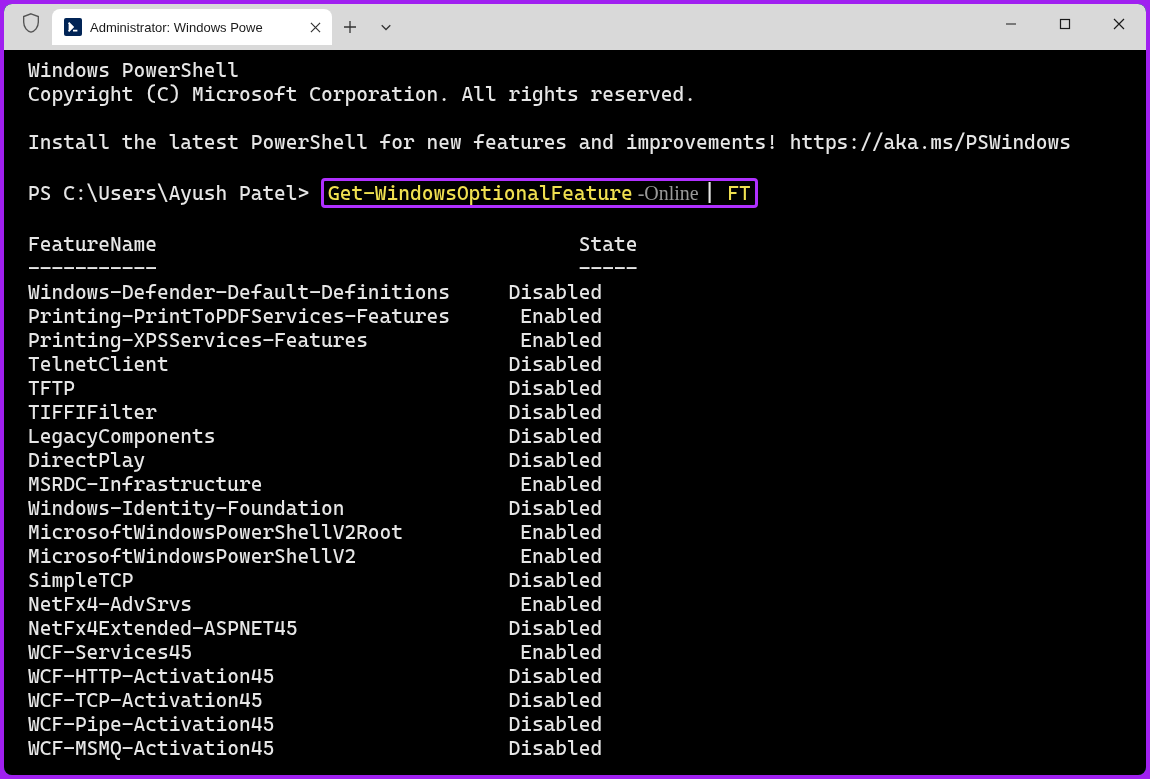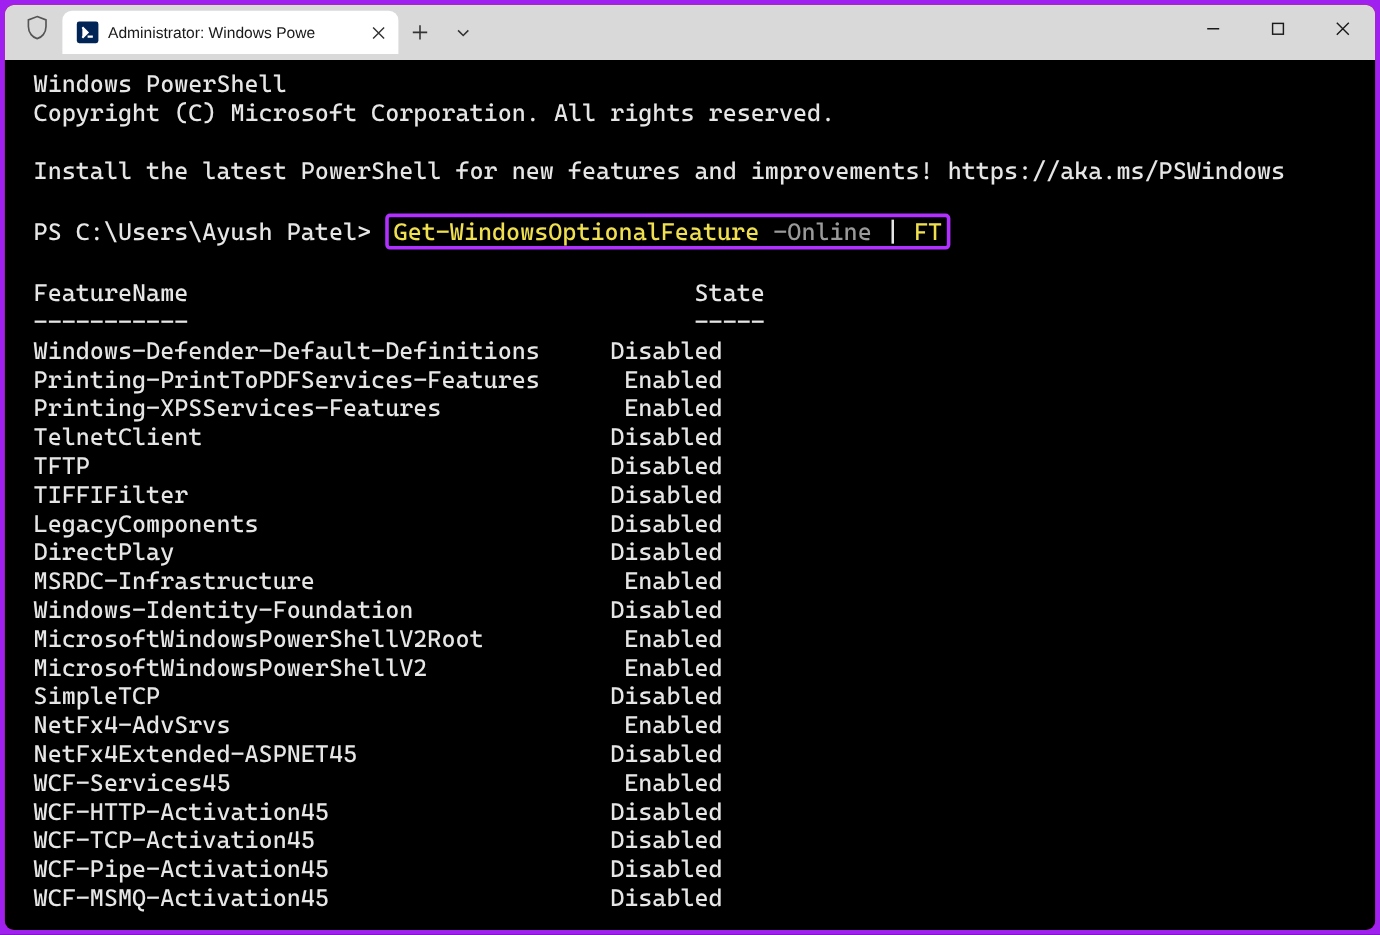--- a/index.html
+++ b/index.html
@@ -5,21 +5,21 @@
   * { box-sizing: border-box; }
   html,body { margin:0; padding:0; }
   body {
     width:1150px; height:779px;
     background:#a020f0;
     font-family: "Cascadia Mono","Consolas",monospace;
     overflow:hidden;
   }
   .outer {
     position:absolute; left:4px; top:4px; right:4px; bottom:4px;
-    background:#b91c1c;
+    background:#0f766e;
     border-radius:8px;
     overflow:hidden;
     display:flex; flex-direction:column;
   }
   
   .titlebar {
     height:46px;
     background:#d9d9d9;
     display:flex; align-items:flex-end;
     border-top-left-radius:8px; border-top-right-radius:8px;
@@ -67,21 +67,21 @@
     white-space:pre;
     overflow:hidden;
   }
   .cmd-highlight {
     display:inline-block;
     border:3px solid #b030ff;
     border-radius:4px;
     padding:0 4px;
   }
   .cmd-yellow { color:#f0e050; }
-  .cmd-gray   { color:#9a9a9a; }
+  .cmd-gray   { color:#9a9a9a;font-family:Liberation Serif, serif; }
   .row { display:block; }
 </style>
 </head>
 <body>
 
 <div class="outer">
 
   <div class="titlebar">
     <div class="titlebar-left">
       <span class="shield-icon">

